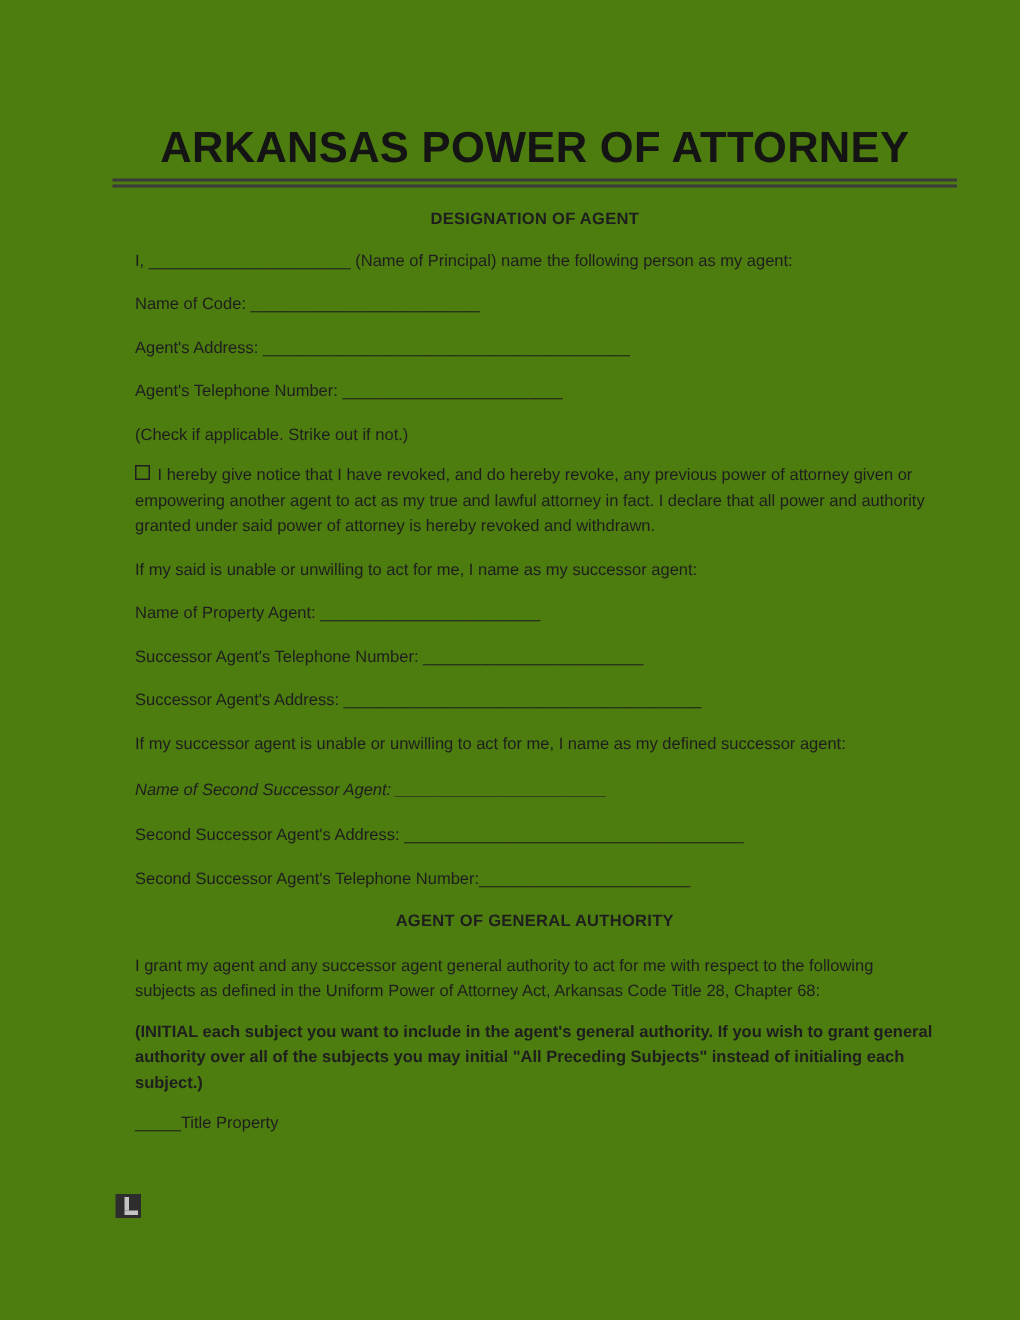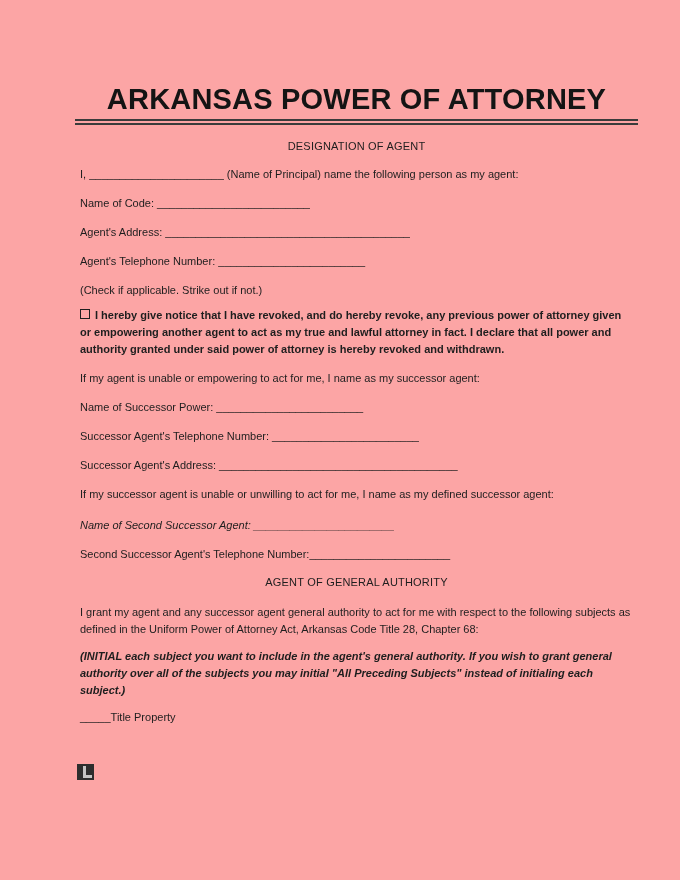--- a/index.html
+++ b/index.html
@@ -1,41 +1,41 @@
 <!DOCTYPE html>
 <html><head>
 <meta charset="utf-8">
 <style>
   html, body { margin:0; padding:0; background:#ffffff; }
   .page {
     width:680px; height:880px; box-sizing:border-box;
-    background:#fca5a5; color:#1e1e1e;
+    background:#4d7c0f; color:#1e1e1e;
     font-family:"Liberation Sans", sans-serif;
     font-size:11px;
     padding:84px 42px 0 75px;
     overflow:hidden;
   }
   .doc-title {
     margin:0; text-align:center;
     font-size:29px; line-height:30px; font-weight:bold;
     color:#141414; letter-spacing:0.2px;
   }
   .title-rule {
     margin-top:5px; height:2px;
     border-top:2px solid #3b3b3b;
     border-bottom:2px solid #3b3b3b;
   }
   .content { padding:0 5px; }
   .sec-heading {
-    margin:0; text-align:center; font-weight:normal;
+    margin:0; text-align:center; font-weight:bold;
     font-size:11px; line-height:17px; letter-spacing:0.2px;
   }
-  .line, .para { margin:0; line-height:17px; white-space:pre-wrap; }
-  .bold { font-weight:bold;font-style:italic; }
-  .mt8  { margin-top:8px;font-weight:bold; }
+  .line, .para { margin:10px; line-height:17px; white-space:pre-wrap; }
+  .bold { font-weight:bold; }
+  .mt8  { margin-top:8px; }
   .mt10 { margin-top:10px; }
   .mt11 { margin-top:11px; }
   .mt12 { margin-top:12px; }
   .mt13 { margin-top:13px; }
   .mt14 { margin-top:14px;font-style:italic; }
   .checkbox {
     display:inline-block; width:8px; height:8px;
     border:1px solid #1e1e1e; margin-right:5px;
   }
   .logo {
@@ -69,32 +69,33 @@
 
     <p class="line mt12"><span>Agent's Address: </span><span>________________________________________</span></p>
 
     <p class="line mt12"><span>Agent's Telephone Number: </span><span>________________________</span></p>
 
     <p class="line mt12">(Check if applicable. Strike out if not.)</p>
 
     <p class="para mt8"><span class="checkbox"></span><span>I hereby give notice that I have revoked, and do hereby revoke, any previous power of attorney given or empowering another agent to act as my true and lawful attorney in fact. I declare that all power and authority granted under said power of attorney is hereby revoked and withdrawn.</span></p>
 
 
-    <p class="line mt12">If my agent is unable or empowering to act for me, I name as my successor agent:</p>
+    <p class="line mt12">If my said is unable or unwilling to act for me, I name as my successor agent:</p>
 
-    <p class="line mt12"><span>Name of Successor Power: </span><span>________________________</span></p>
+    <p class="line mt12"><span>Name of Property Agent: </span><span>________________________</span></p>
 
     <p class="line mt12"><span>Successor Agent's Telephone Number: </span><span>________________________</span></p>
 
     <p class="line mt12"><span>Successor Agent's Address: </span><span>_______________________________________</span></p>
 
     <p class="line mt12">If my successor agent is unable or unwilling to act for me, I name as my defined successor agent:</p>
 
     <p class="line mt14"><span>Name of Second Successor Agent: </span><span>_______________________</span></p>
 
+    <p class="line mt13"><span>Second Successor Agent's Address: </span><span>_____________________________________</span></p>
 
     <p class="line mt12"><span>Second Successor Agent's Telephone Number:</span><span>_______________________</span></p>
 
     <p class="sec-heading mt11">AGENT OF GENERAL AUTHORITY</p>
 
     <p class="para mt13">I grant my agent and any successor agent general authority to act for me with respect to the following subjects as defined in the Uniform Power of Attorney Act, Arkansas Code Title 28, Chapter 68:</p>
 
     <p class="para bold mt10">(INITIAL each subject you want to include in the agent's general authority. If you wish to grant general authority over all of the subjects you may initial "All Preceding Subjects" instead of initialing each subject.)</p>
 
     <p class="line mt10"><span>_____</span><span>Title Property</span></p>

